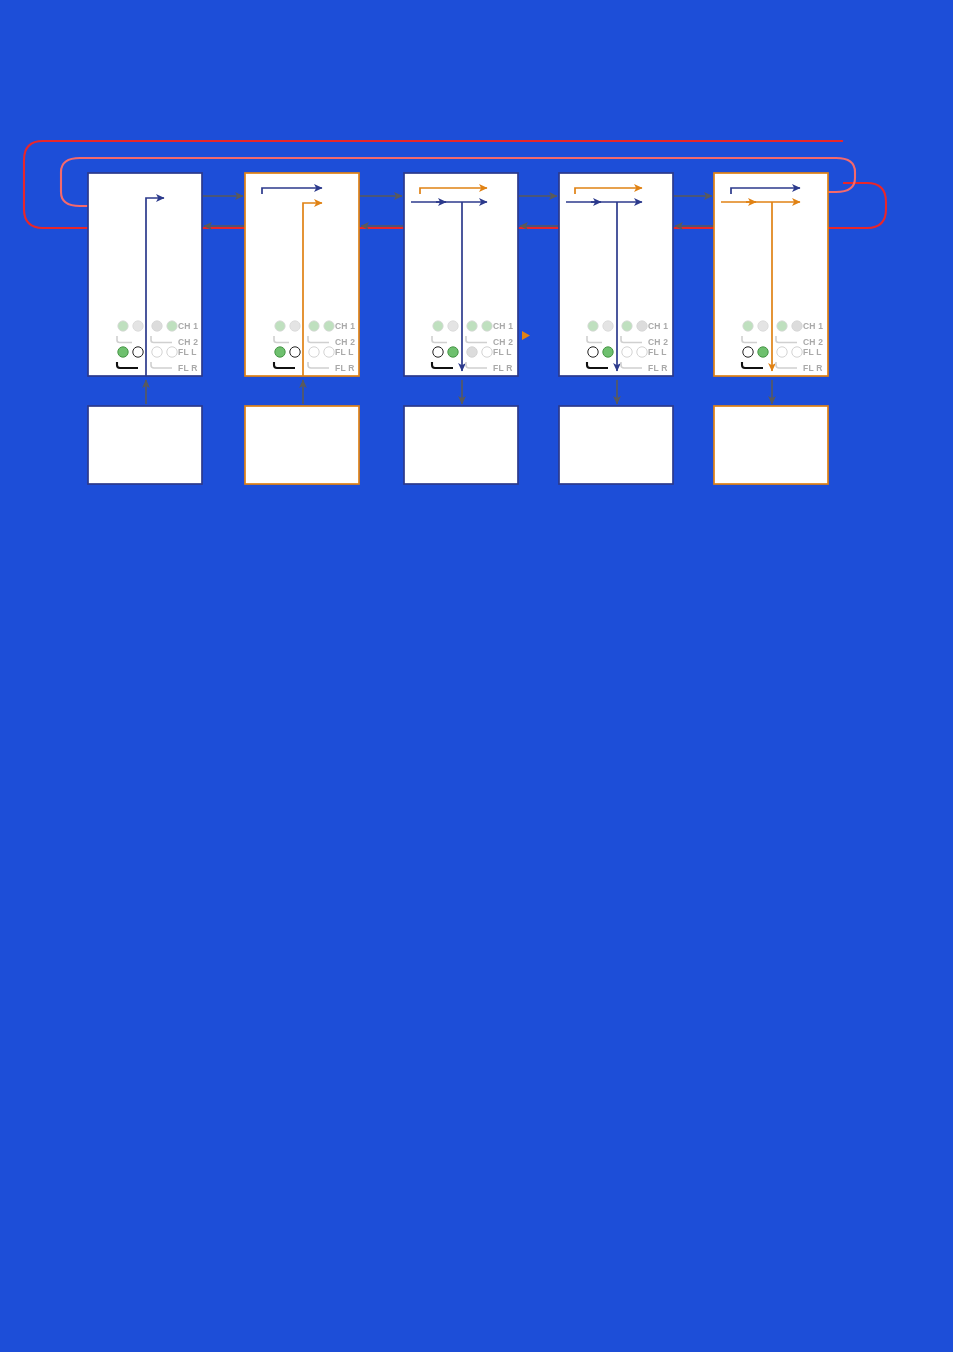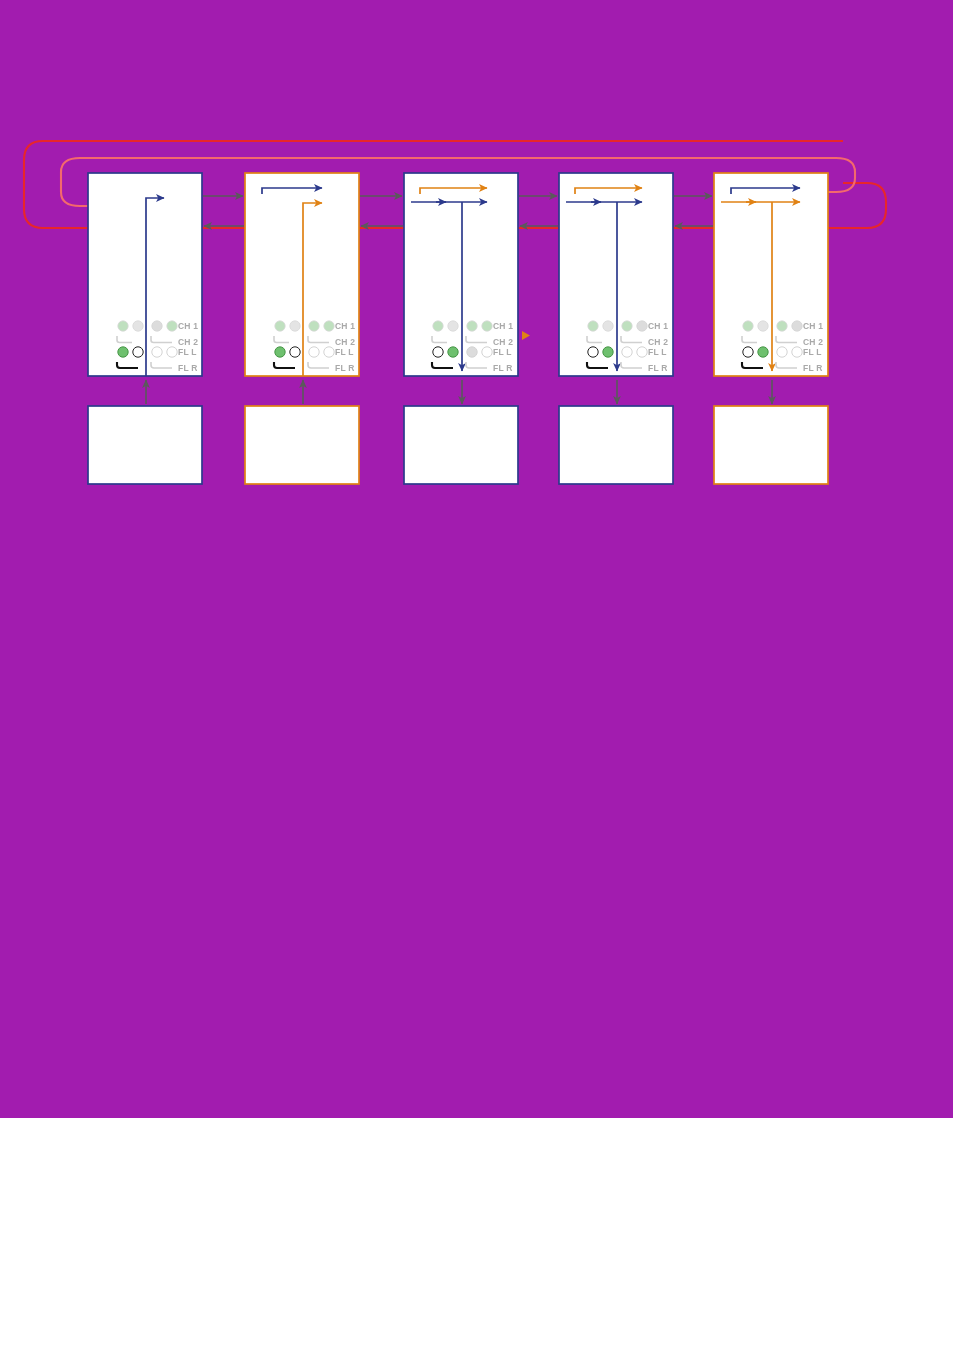--- a/index.html
+++ b/index.html
@@ -7,22 +7,22 @@
     margin: 0;
     padding: 0;
     background: #ffffff;
   }
   body {
     font-family: "Liberation Sans", sans-serif;
   }
   #canvas {
     position: relative;
     width: 953px;
-    height: 1118px;
-    background: #a21caf;
+    height: 1352px;
+    background: #1d4ed8;
     overflow: hidden;
   }
   #diagram-svg {
     position: absolute;
     left: 0;
     top: 0;
     width: 953px;
     height: 1352px;
   }
   .led-label {

